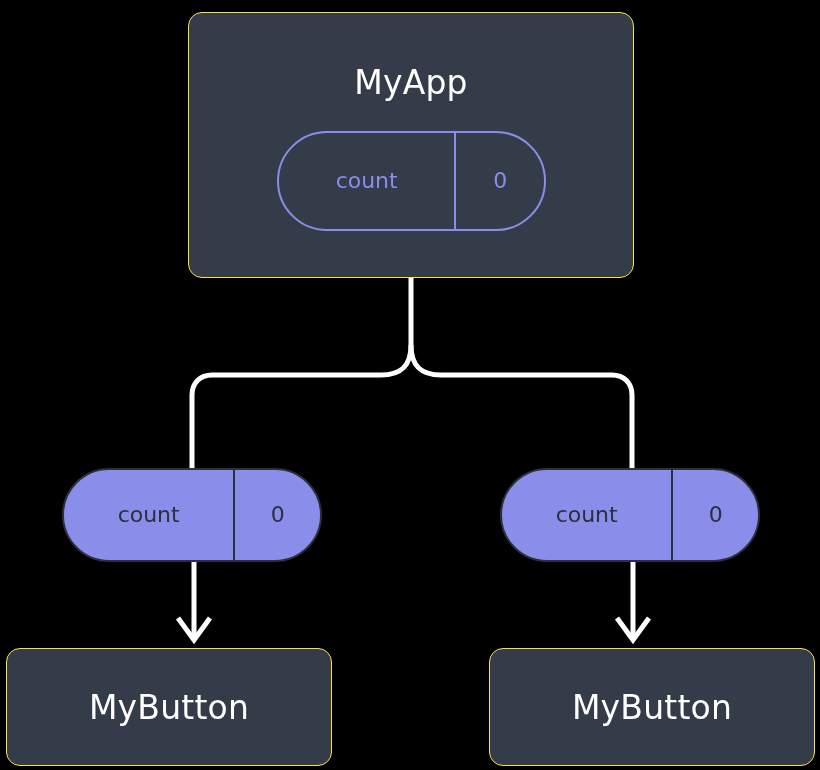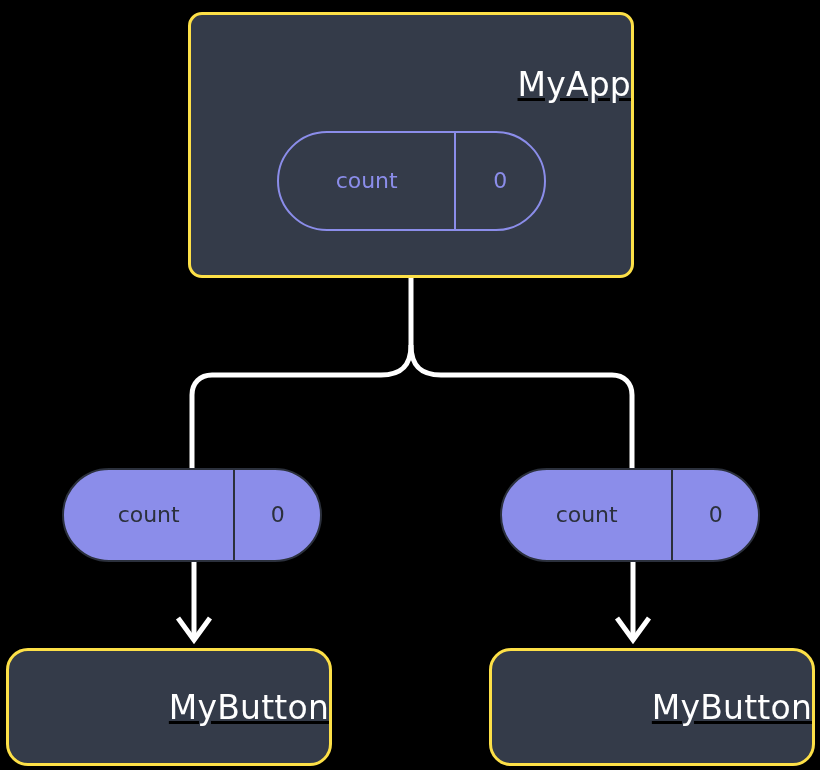--- a/index.html
+++ b/index.html
@@ -20,26 +20,25 @@
     left: 0;
     top: 0;
     width: 820px;
     height: 770px;
     overflow: visible;
   }
   .node-box {
     position: absolute;
     box-sizing: border-box;
     background: #343b49;
-    border: 3px solid #fde047;
+    border: 1px solid #fde047;
     border-radius: 14px;
     display: flex;
     flex-direction: column;
-    align-items: flex-end;
-    text-decoration: underline;
+    align-items: center;
   }
   .node-title {
     color: #ffffff;
     font-size: 33px;
     font-weight: 400;
     letter-spacing: 0.2px;
     line-height: 1;
     white-space: nowrap;
   }
   
@@ -50,21 +49,20 @@
     height: 266px;
   }
   #app-box .node-title {
     margin-top: 53px;
   }
   
   .leaf-box {
     width: 326px;
     height: 118px;
     justify-content: center;
-    border-radius: 22px;
   }
   #btn-box-left  { left: 6px;   top: 648px; }
   #btn-box-right { left: 489px; top: 648px; }
 
   
   .pill {
     position: absolute;
     box-sizing: border-box;
     display: flex;
     align-items: stretch;

